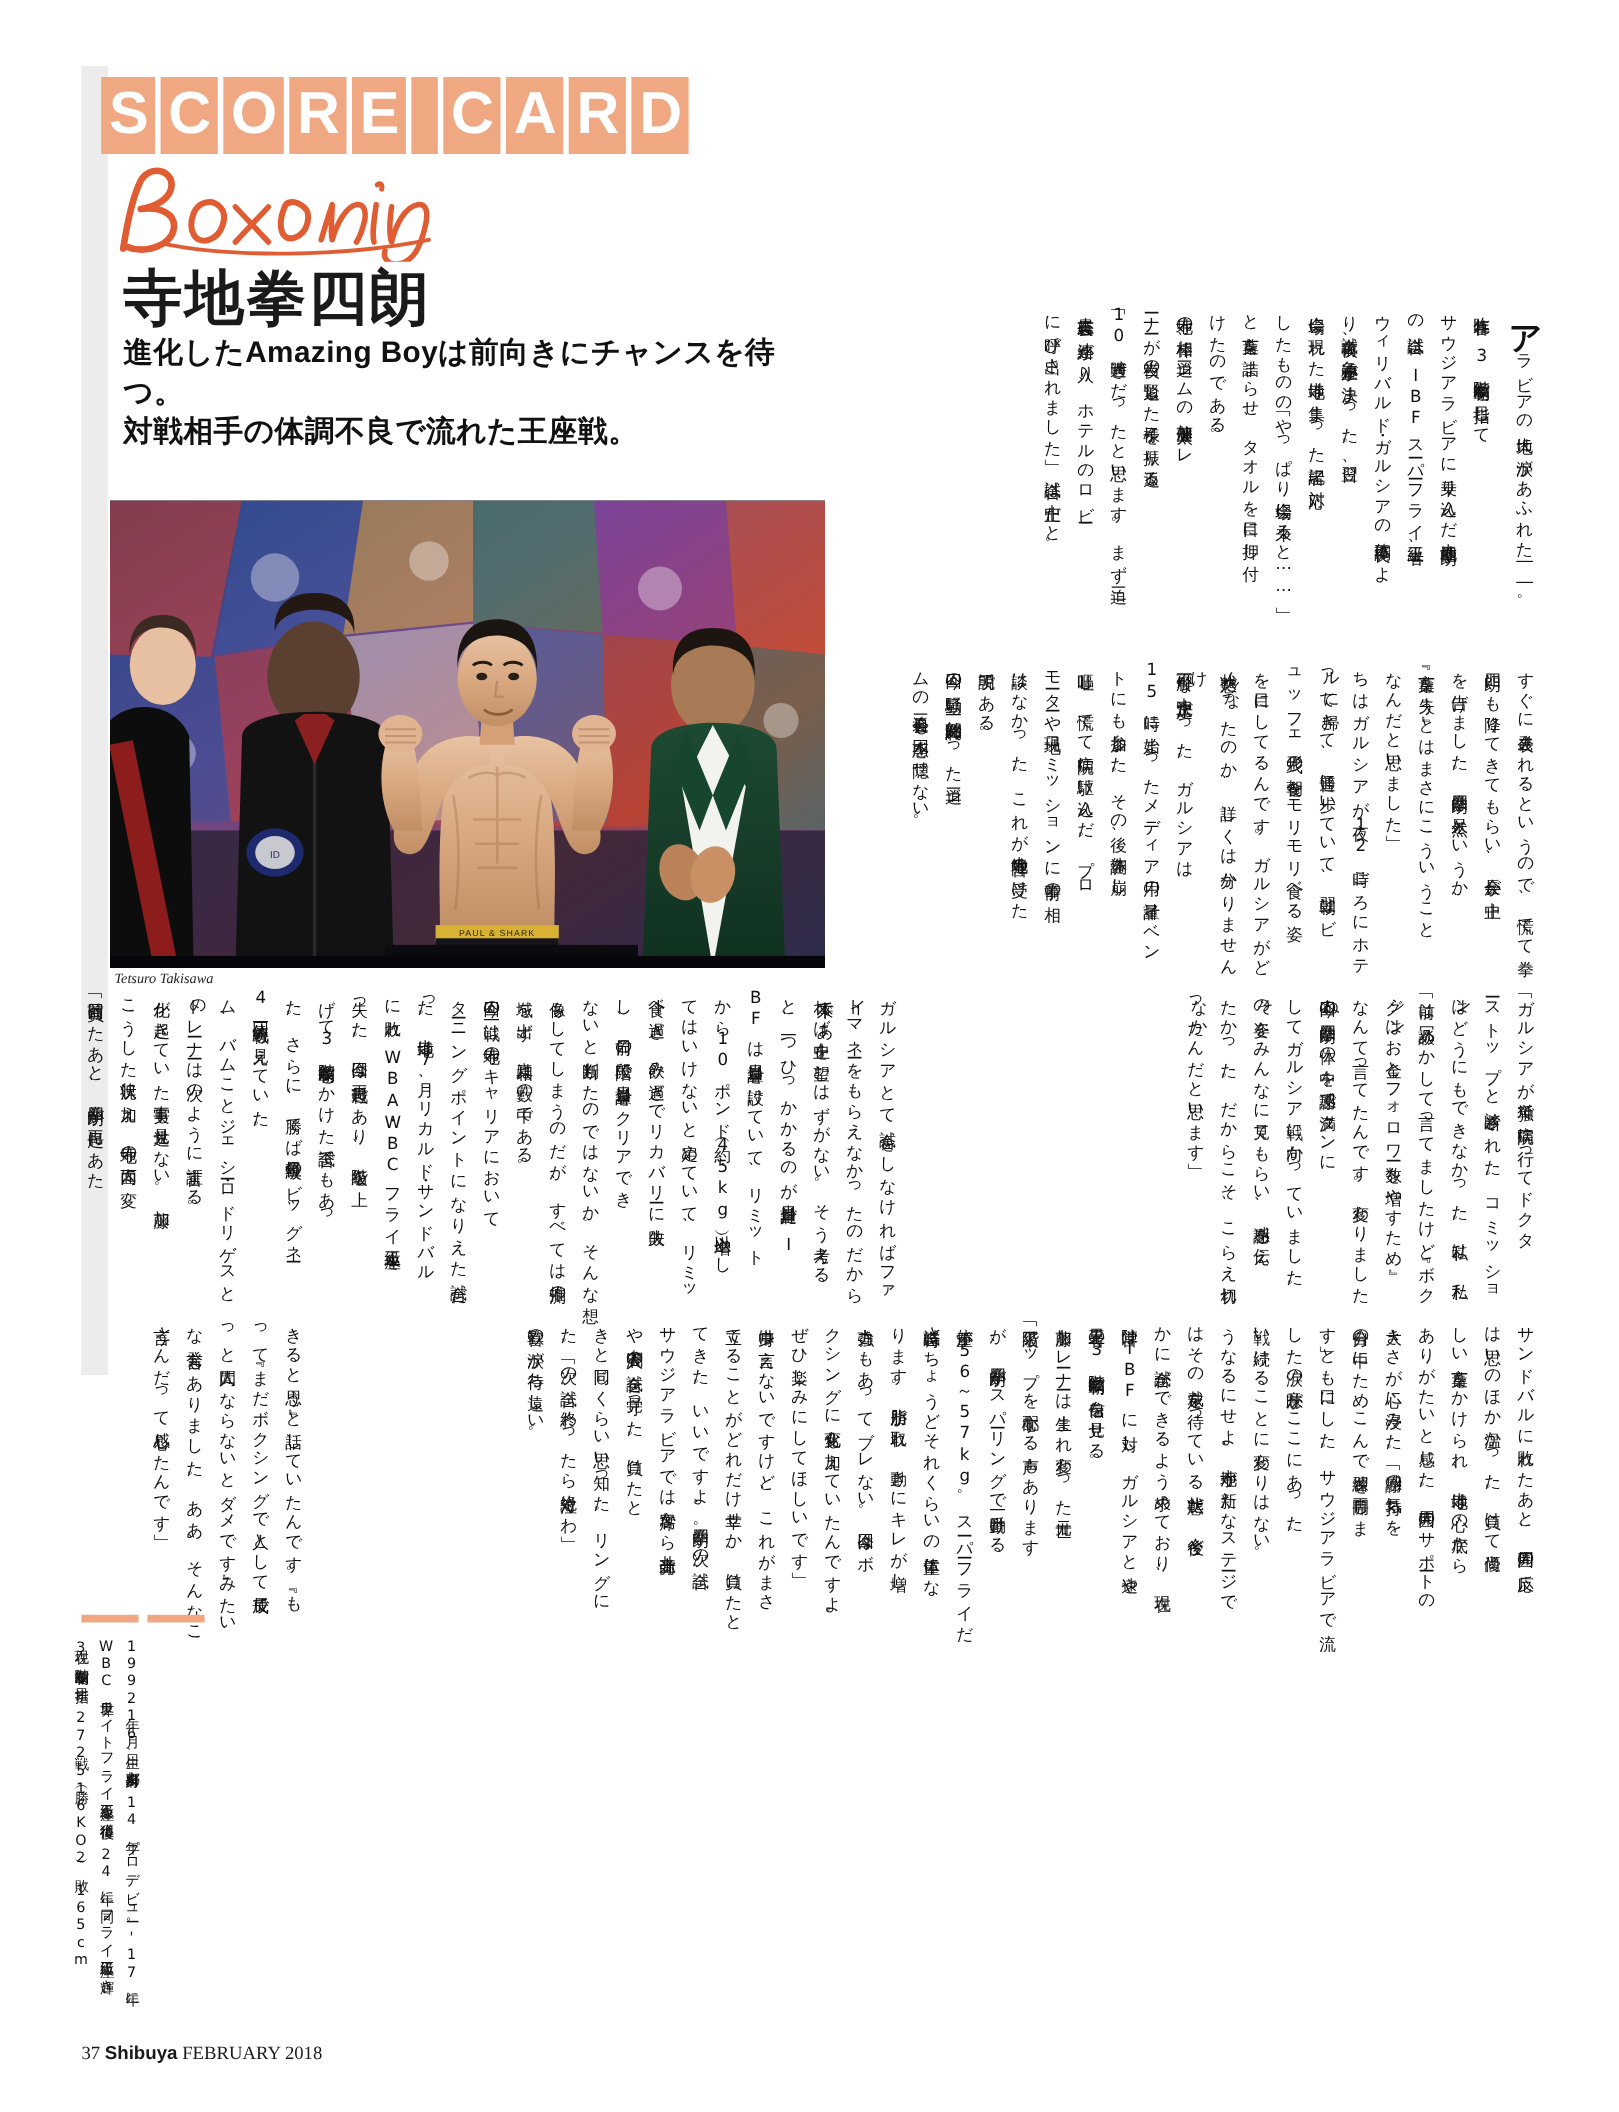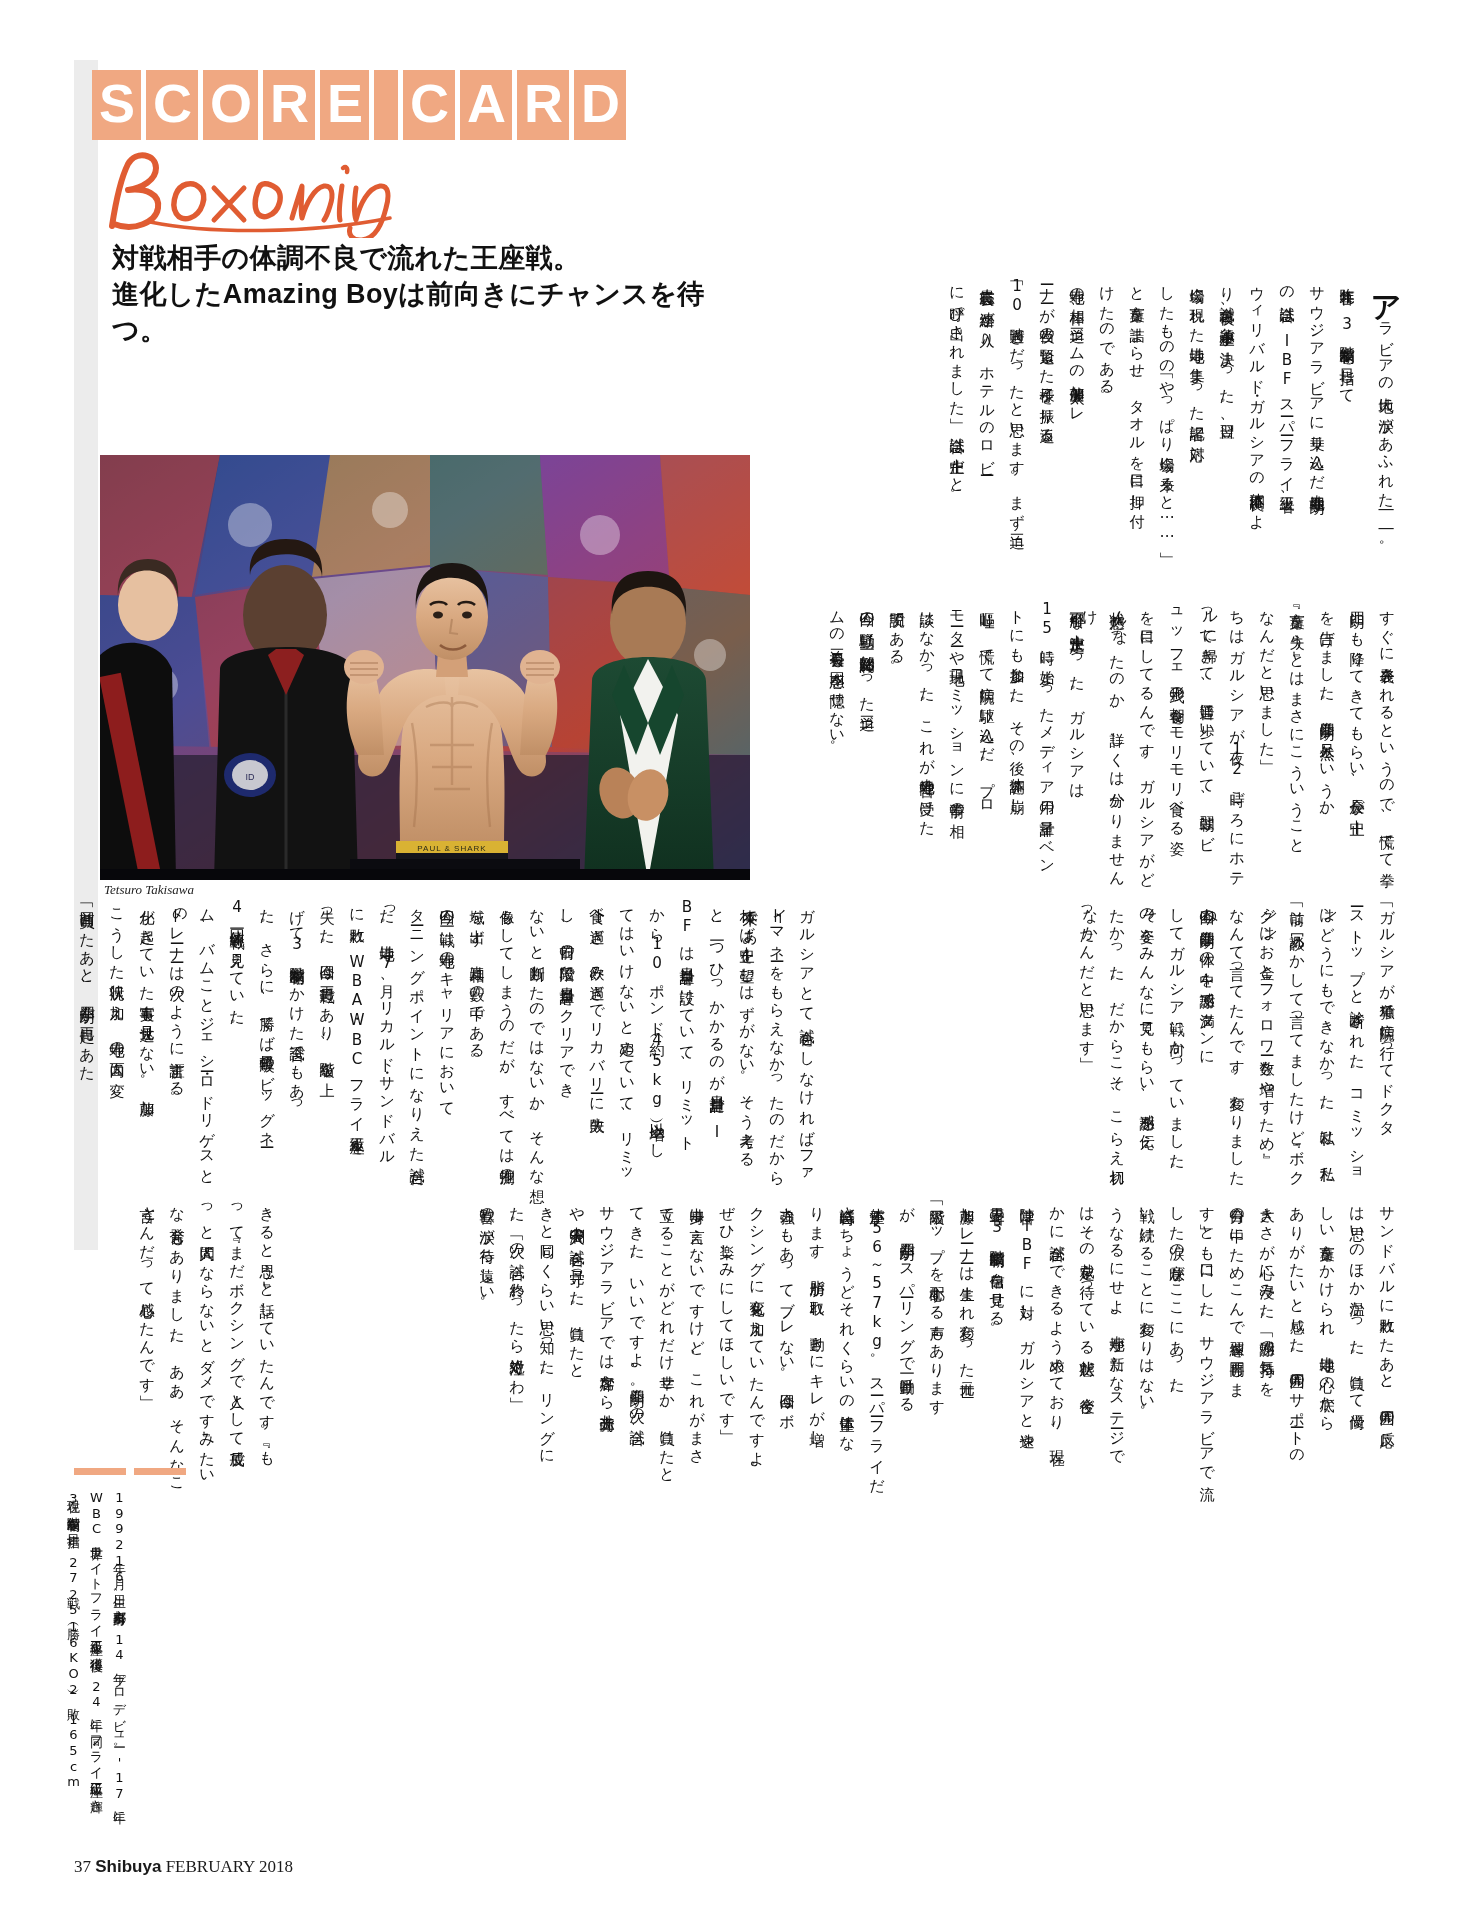--- a/index.html
+++ b/index.html
@@ -177,22 +177,23 @@
         <path d="M202 70 C206 56 210 44 212 38 C212 50 210 62 212 70 C216 56 224 40 234 38 C242 37 244 46 240 58 C237 68 234 72 234 72" stroke-width="5"></path>
         <path d="M252 38 C250 52 248 64 250 72" stroke-width="5"></path>
         <path d="M253 20 C256 18 258 20 257 24" stroke-width="4.5"></path>
         <path d="M266 40 C264 54 264 66 266 72 C270 56 278 40 290 38 C298 37 300 46 296 60 C292 76 286 90 272 92 C262 93 258 86 260 80" stroke-width="5"></path>
         <path d="M60 74 C120 86 220 86 300 70" stroke-width="3.5"></path>
       </g>
     </svg>
   </div>
 
   <div class="headline">
+    <h1 class="jp-name">寺地拳四朗</h1>
+    <p class="deck">進化したAmazing Boyは前向きにチャンスを待つ。</p>
     <p class="deck">対戦相手の体調不良で流れた王座戦。</p>
-    <p class="deck">進化したAmazing Boyは前向きにチャンスを待つ。</p>
   </div>
 
   <div class="byline">
     <div class="jp"><span>渋谷淳</span><span class="eq">=文</span></div>
     <div class="en">text by Jun Shibuya</div>
   </div>
 
   <div class="photo">
     <svg viewBox="0 0 650 425" preserveAspectRatio="none" aria-hidden="true">
       <defs>

